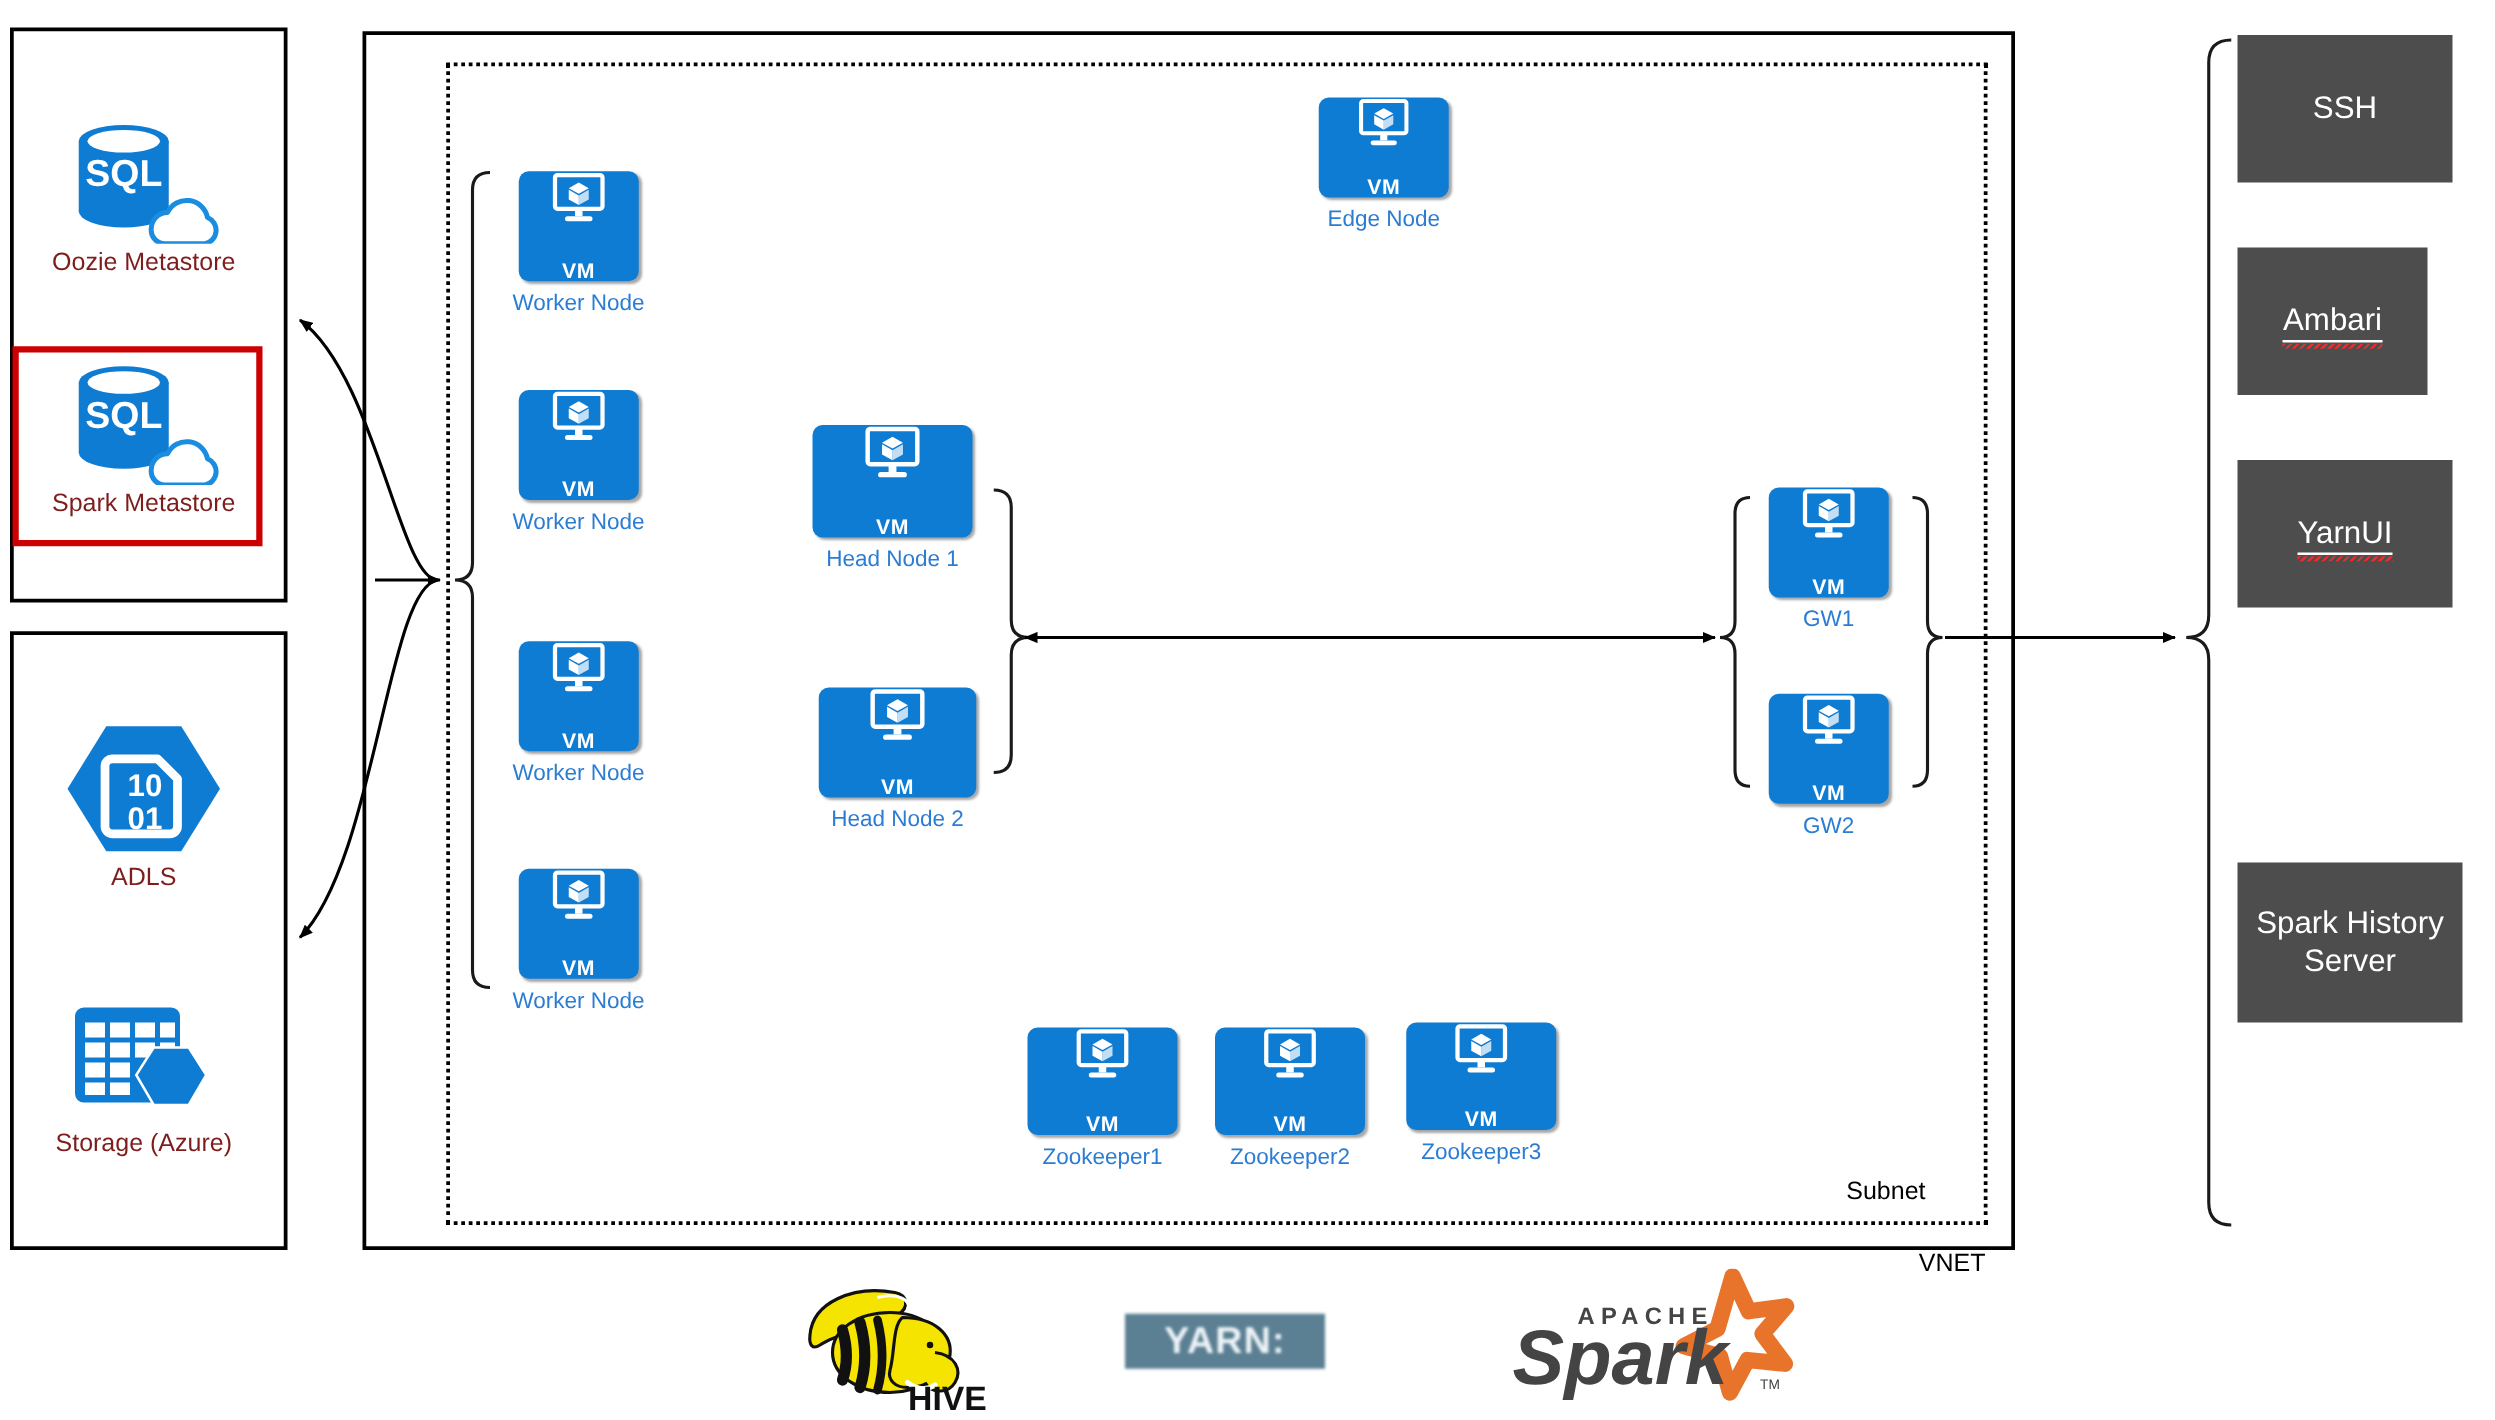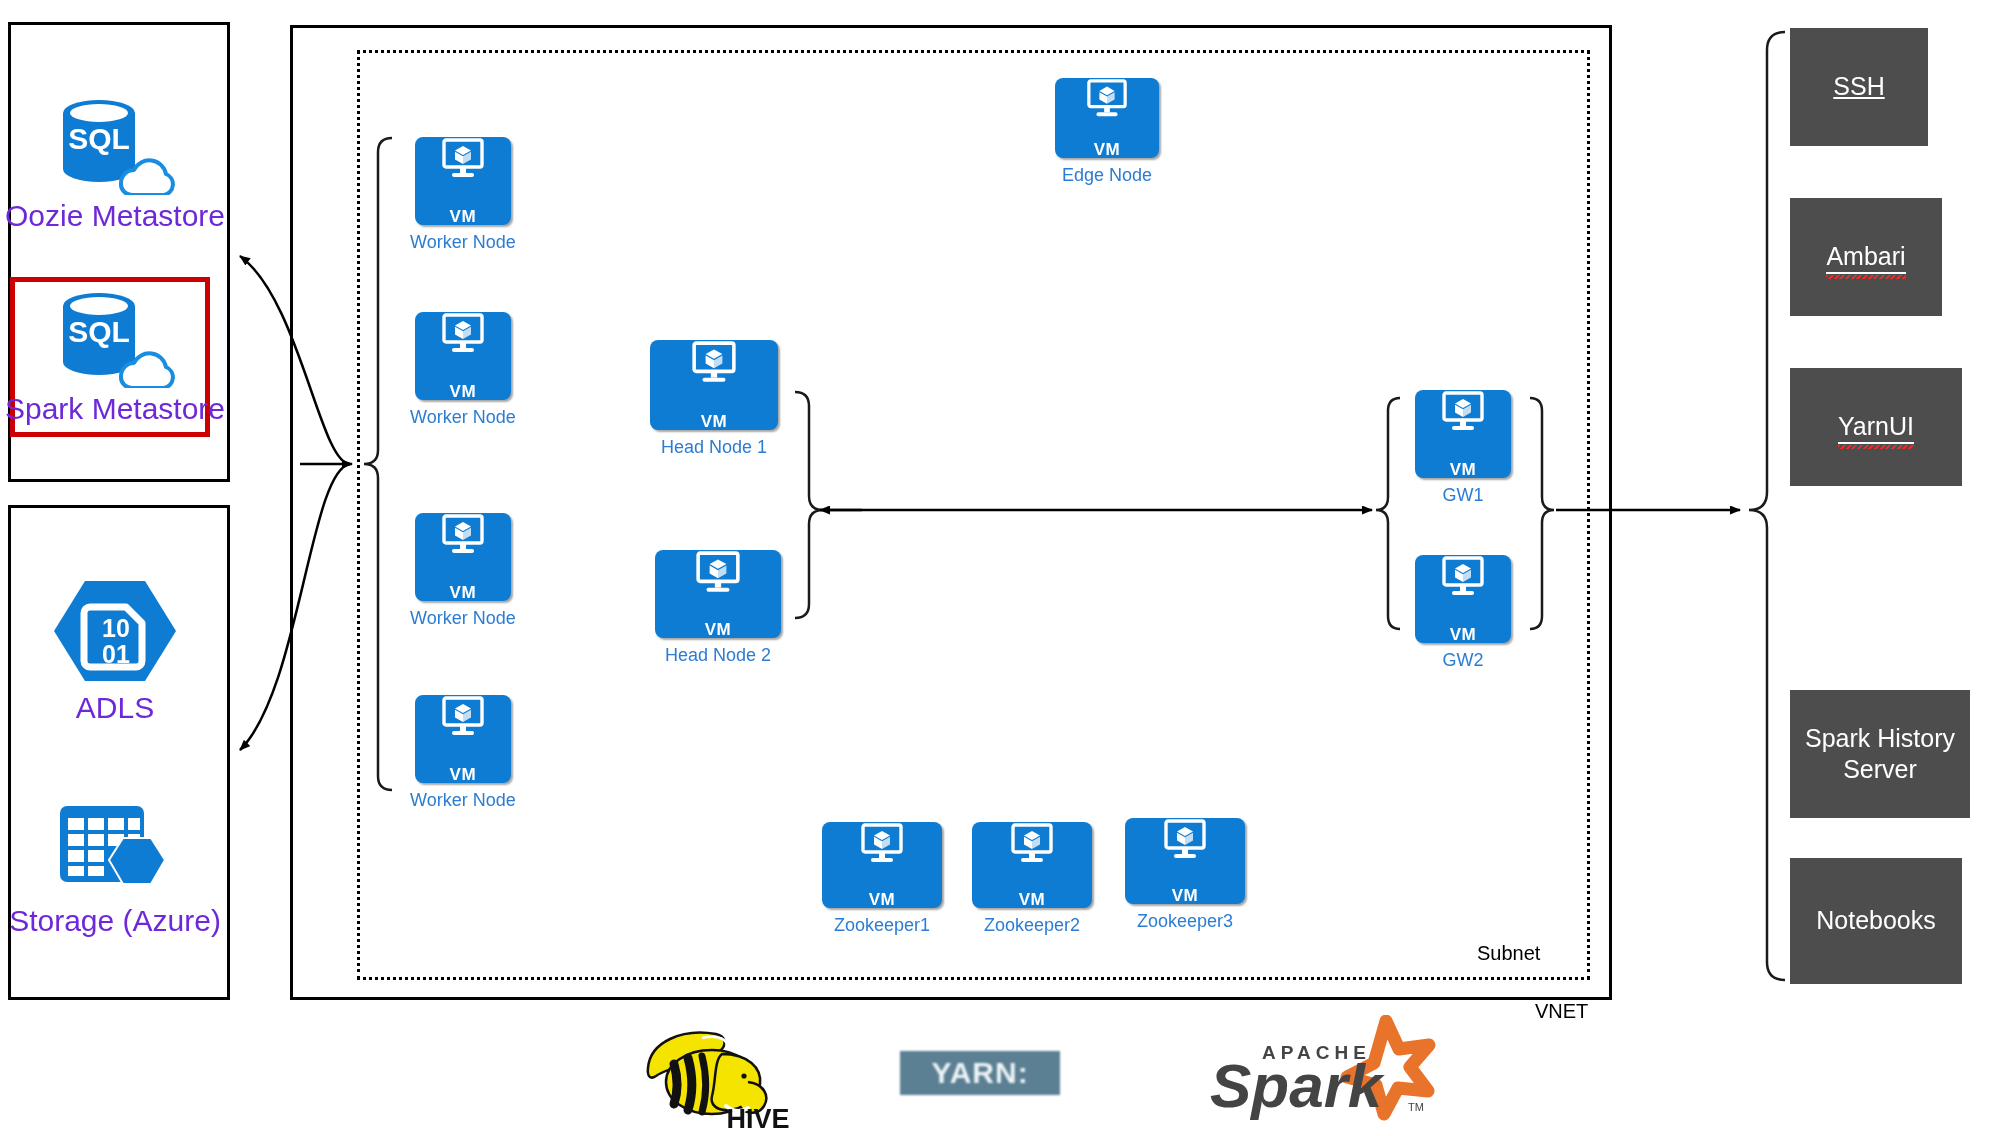--- a/index.html
+++ b/index.html
@@ -79,22 +79,22 @@
   
   .store-node {
     position: absolute;
     display: flex;
     flex-direction: column;
     align-items: center;
     width: 200px;
   }
   .store-caption {
     margin-top: 4px;
-    font-size: 30px;
-    color: #6d28d9;
+    font-size: 20px;
+    color: #7f1d1d;
     white-space: nowrap;
   }
   .hl-frame {
     position: absolute;
     border: 5px solid #cc0000;
     background: transparent;
   }
 
   
   .svc-box {
@@ -423,21 +423,21 @@
           <polygon points="31,14.8 23,19.3 23,27 31,22.5" opacity="0.75"></polygon>
         </g>
         <rect x="20" y="30" width="6" height="6" fill="#ffffff"></rect>
         <rect x="12" y="36" width="22" height="4" rx="2" fill="#ffffff"></rect>
       </svg>
       <div class="vm-word">VM</div>
     </div>
     <div class="node-caption">Zookeeper3</div>
   </div>
 
-  <div class="svc-box" style="left:1790px; top:28px; width:138px; height:118px;text-decoration:underline;">
+  <div class="svc-box" style="left:1790px; top:28px; width:172px; height:118px;">
     <span>SSH</span>
   </div>
 
   <div class="svc-box" style="left:1790px; top:198px; width:152px; height:118px;">
     <span class="svc-inner">
       <span>Ambari</span>
       <span class="solid-u"></span>
       <span class="squig"></span>
     </span>
   </div>
@@ -448,23 +448,20 @@
       <span class="solid-u"></span>
       <span class="squig"></span>
     </span>
   </div>
 
 
   <div class="svc-box" style="left:1790px; top:690px; width:180px; height:128px;align-items:center;">
     <span>Spark History Server</span>
   </div>
 
-  <div class="svc-box" style="left:1790px; top:858px; width:172px; height:126px;">
-    <span>Notebooks</span>
-  </div>
 
   <svg id="wires">
     <defs>
       <marker id="arrow" markerWidth="11" markerHeight="9" refX="10" refY="4.5" orient="auto" markerUnits="userSpaceOnUse">
         <path d="M0,0 L11,4.5 L0,9 z" fill="#000000"></path>
       </marker>
     </defs>
 
     <path d="M392,138 q-14,0 -14,14 L378,450 q0,14 -14,14 q14,0 14,14 L378,776 q0,14 14,14" fill="none" stroke="#1a1a1a" stroke-width="2.5"></path>
 

